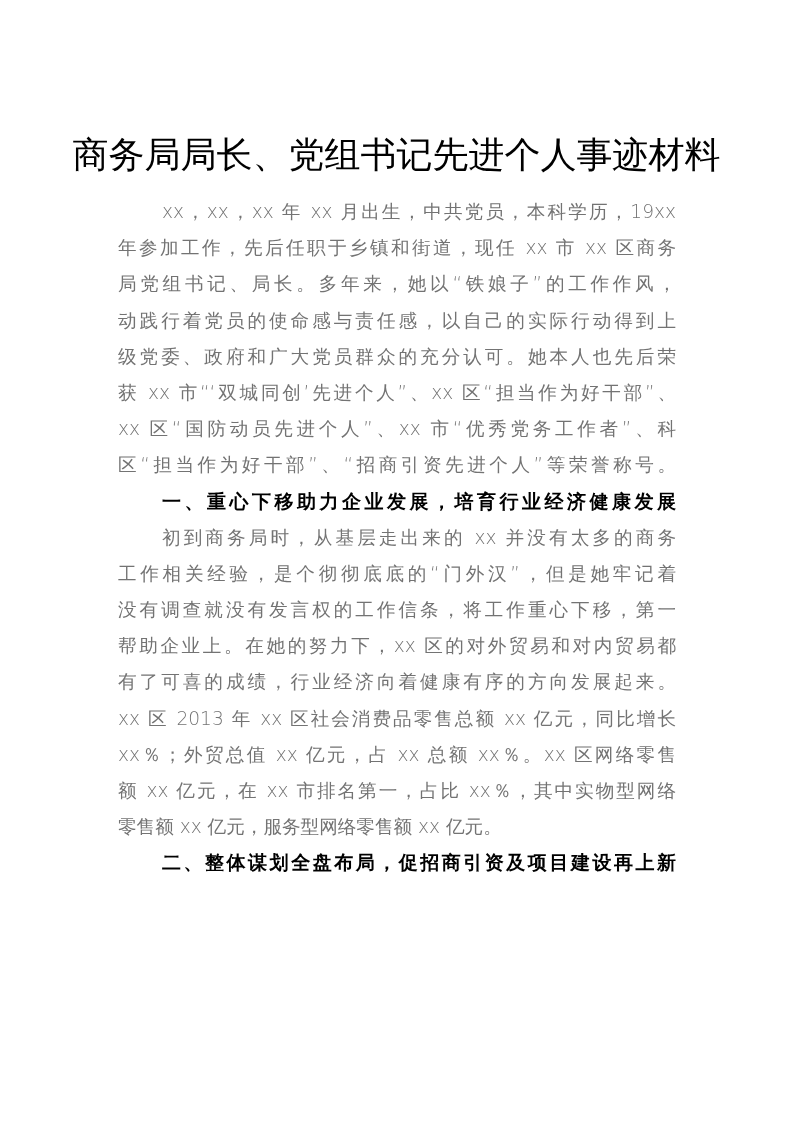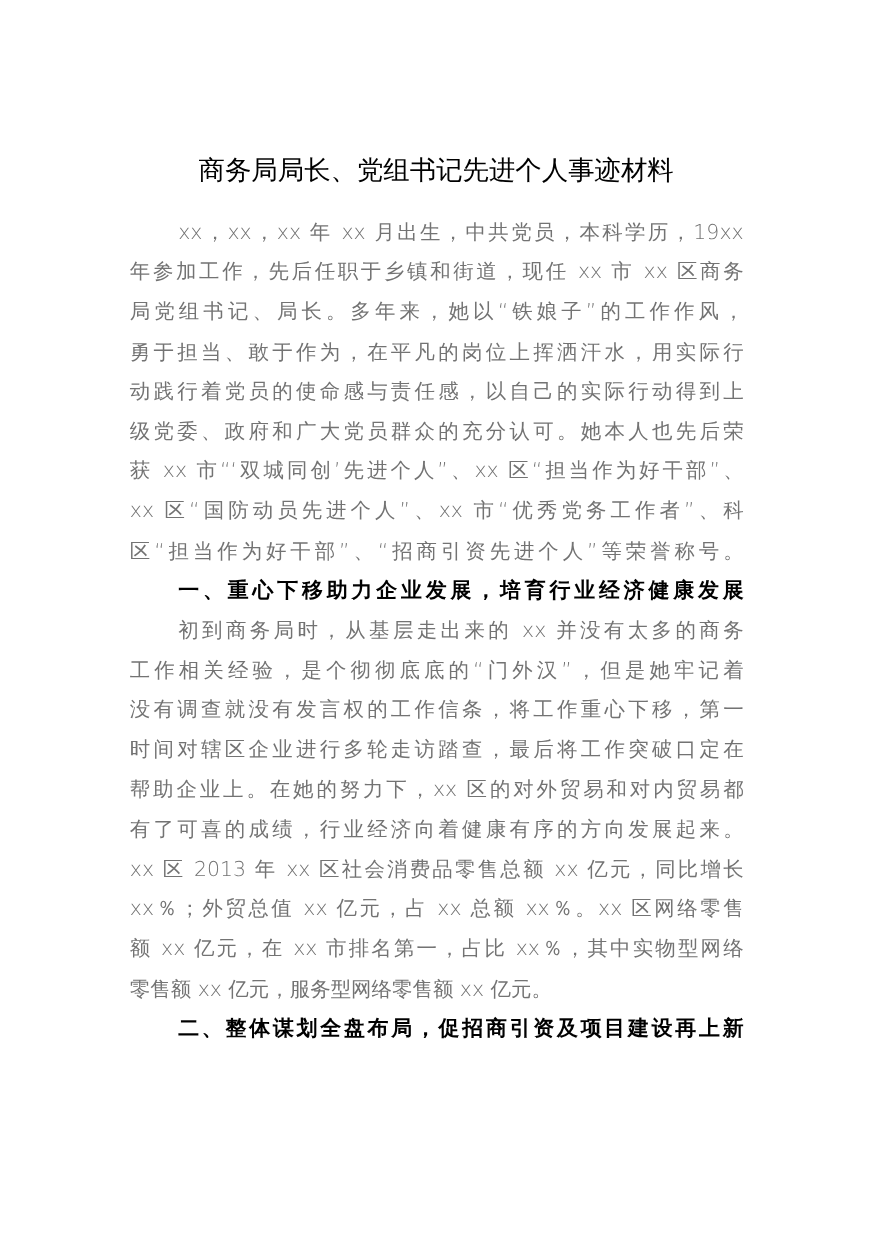--- a/index.html
+++ b/index.html
@@ -22,21 +22,21 @@
       width: 793px;
       height: 1122px;
       background: #ffffff;
     }
     .title {
       position: absolute;
       left: 0;
       top: 133px;
       width: 793px;
       text-align: center;
-      font-size: 24px;
+      font-size: 36px;
       line-height: 44px;
       letter-spacing: 0px;
       font-family: "DejaVu Sans", "Liberation Sans", sans-serif;
       font-weight: normal;
     }
     .body-text {
       position: absolute;
       left: 118px;
       top: 194px;
       width: 558px;
@@ -77,35 +77,33 @@
 <body>
 
 <div class="page">
   <div class="title">商务局局长、党组书记先进个人事迹材料</div>
 
   <div class="body-text">
     <div>
       <div class="line indent">xx，xx，xx 年 xx 月出生，中共党员，本科学历，19xx</div>
       <div class="line">年参加工作，先后任职于乡镇和街道，现任 xx 市 xx 区商务</div>
       <div class="line">局党组书记、局长。多年来，她以“铁娘子”的工作作风，</div>
-      <div class="line">勇于担当、敢于作为，在平凡的岗位上挥洒汗水，用实际行</div>
       <div class="line">动践行着党员的使命感与责任感，以自己的实际行动得到上</div>
       <div class="line">级党委、政府和广大党员群众的充分认可。她本人也先后荣</div>
       <div class="line">获 xx 市“‘双城同创’先进个人”、xx 区“担当作为好干部”、</div>
       <div class="line">xx 区“国防动员先进个人”、xx 市“优秀党务工作者”、科</div>
       <div class="line">区“担当作为好干部”、“招商引资先进个人”等荣誉称号。</div>
     </div>
 
     <div class="heading">一、重心下移助力企业发展，培育行业经济健康发展</div>
 
     <div>
       <div class="line indent">初到商务局时，从基层走出来的 xx 并没有太多的商务</div>
       <div class="line">工作相关经验，是个彻彻底底的“门外汉”，但是她牢记着</div>
       <div class="line">没有调查就没有发言权的工作信条，将工作重心下移，第一</div>
-      <div class="line">时间对辖区企业进行多轮走访踏查，最后将工作突破口定在</div>
       <div class="line">帮助企业上。在她的努力下，xx 区的对外贸易和对内贸易都</div>
       <div class="line">有了可喜的成绩，行业经济向着健康有序的方向发展起来。</div>
       <div class="line">xx 区 2013 年 xx 区社会消费品零售总额 xx 亿元，同比增长</div>
       <div class="line">xx％；外贸总值 xx 亿元，占 xx 总额 xx％。xx 区网络零售</div>
       <div class="line">额 xx 亿元，在 xx 市排名第一，占比 xx％，其中实物型网络</div>
       <div class="line last">零售额 xx 亿元，服务型网络零售额 xx 亿元。</div>
     </div>
 
     <div class="heading h2">二、整体谋划全盘布局，促招商引资及项目建设再上新</div>
   </div>

